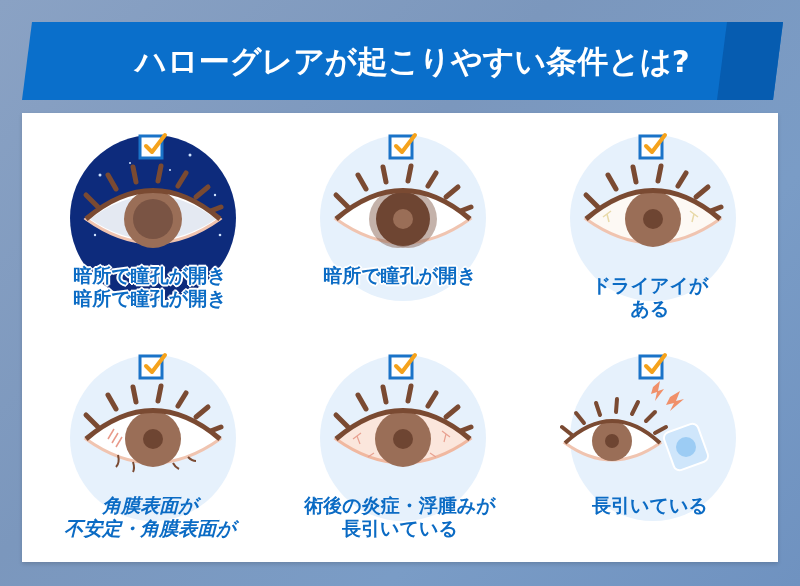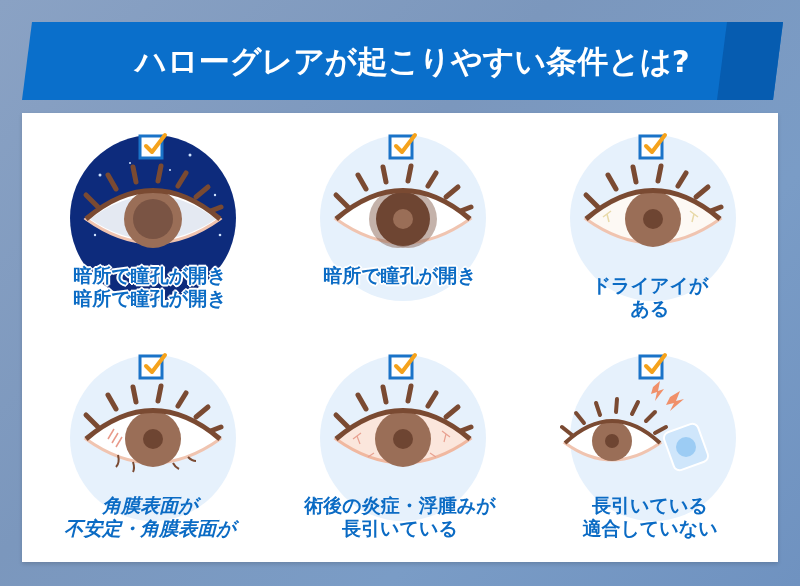--- a/index.html
+++ b/index.html
@@ -227,17 +227,16 @@
         <polygon points="93,10 100,4 98,14 104,12 95,24 97,15 91,17"></polygon>
         <polygon points="110,20 120,14 116,24 124,22 110,34 114,26 106,28"></polygon>
       </g>
       <g>
         <rect x="108" y="50" width="36" height="40" rx="6" fill="#cfe6fb" stroke="#fff" stroke-width="2" transform="rotate(-20 126 70)"></rect>
         <circle cx="126" cy="70" r="10" fill="#9cccf4"></circle>
       </g>
     </svg>
     <div class="label" style="top:155px;">
       <span>長引いている</span>
-      <span>適合していない</span>
     </div>
   </div>
 
 </div>
 
 </body></html>

